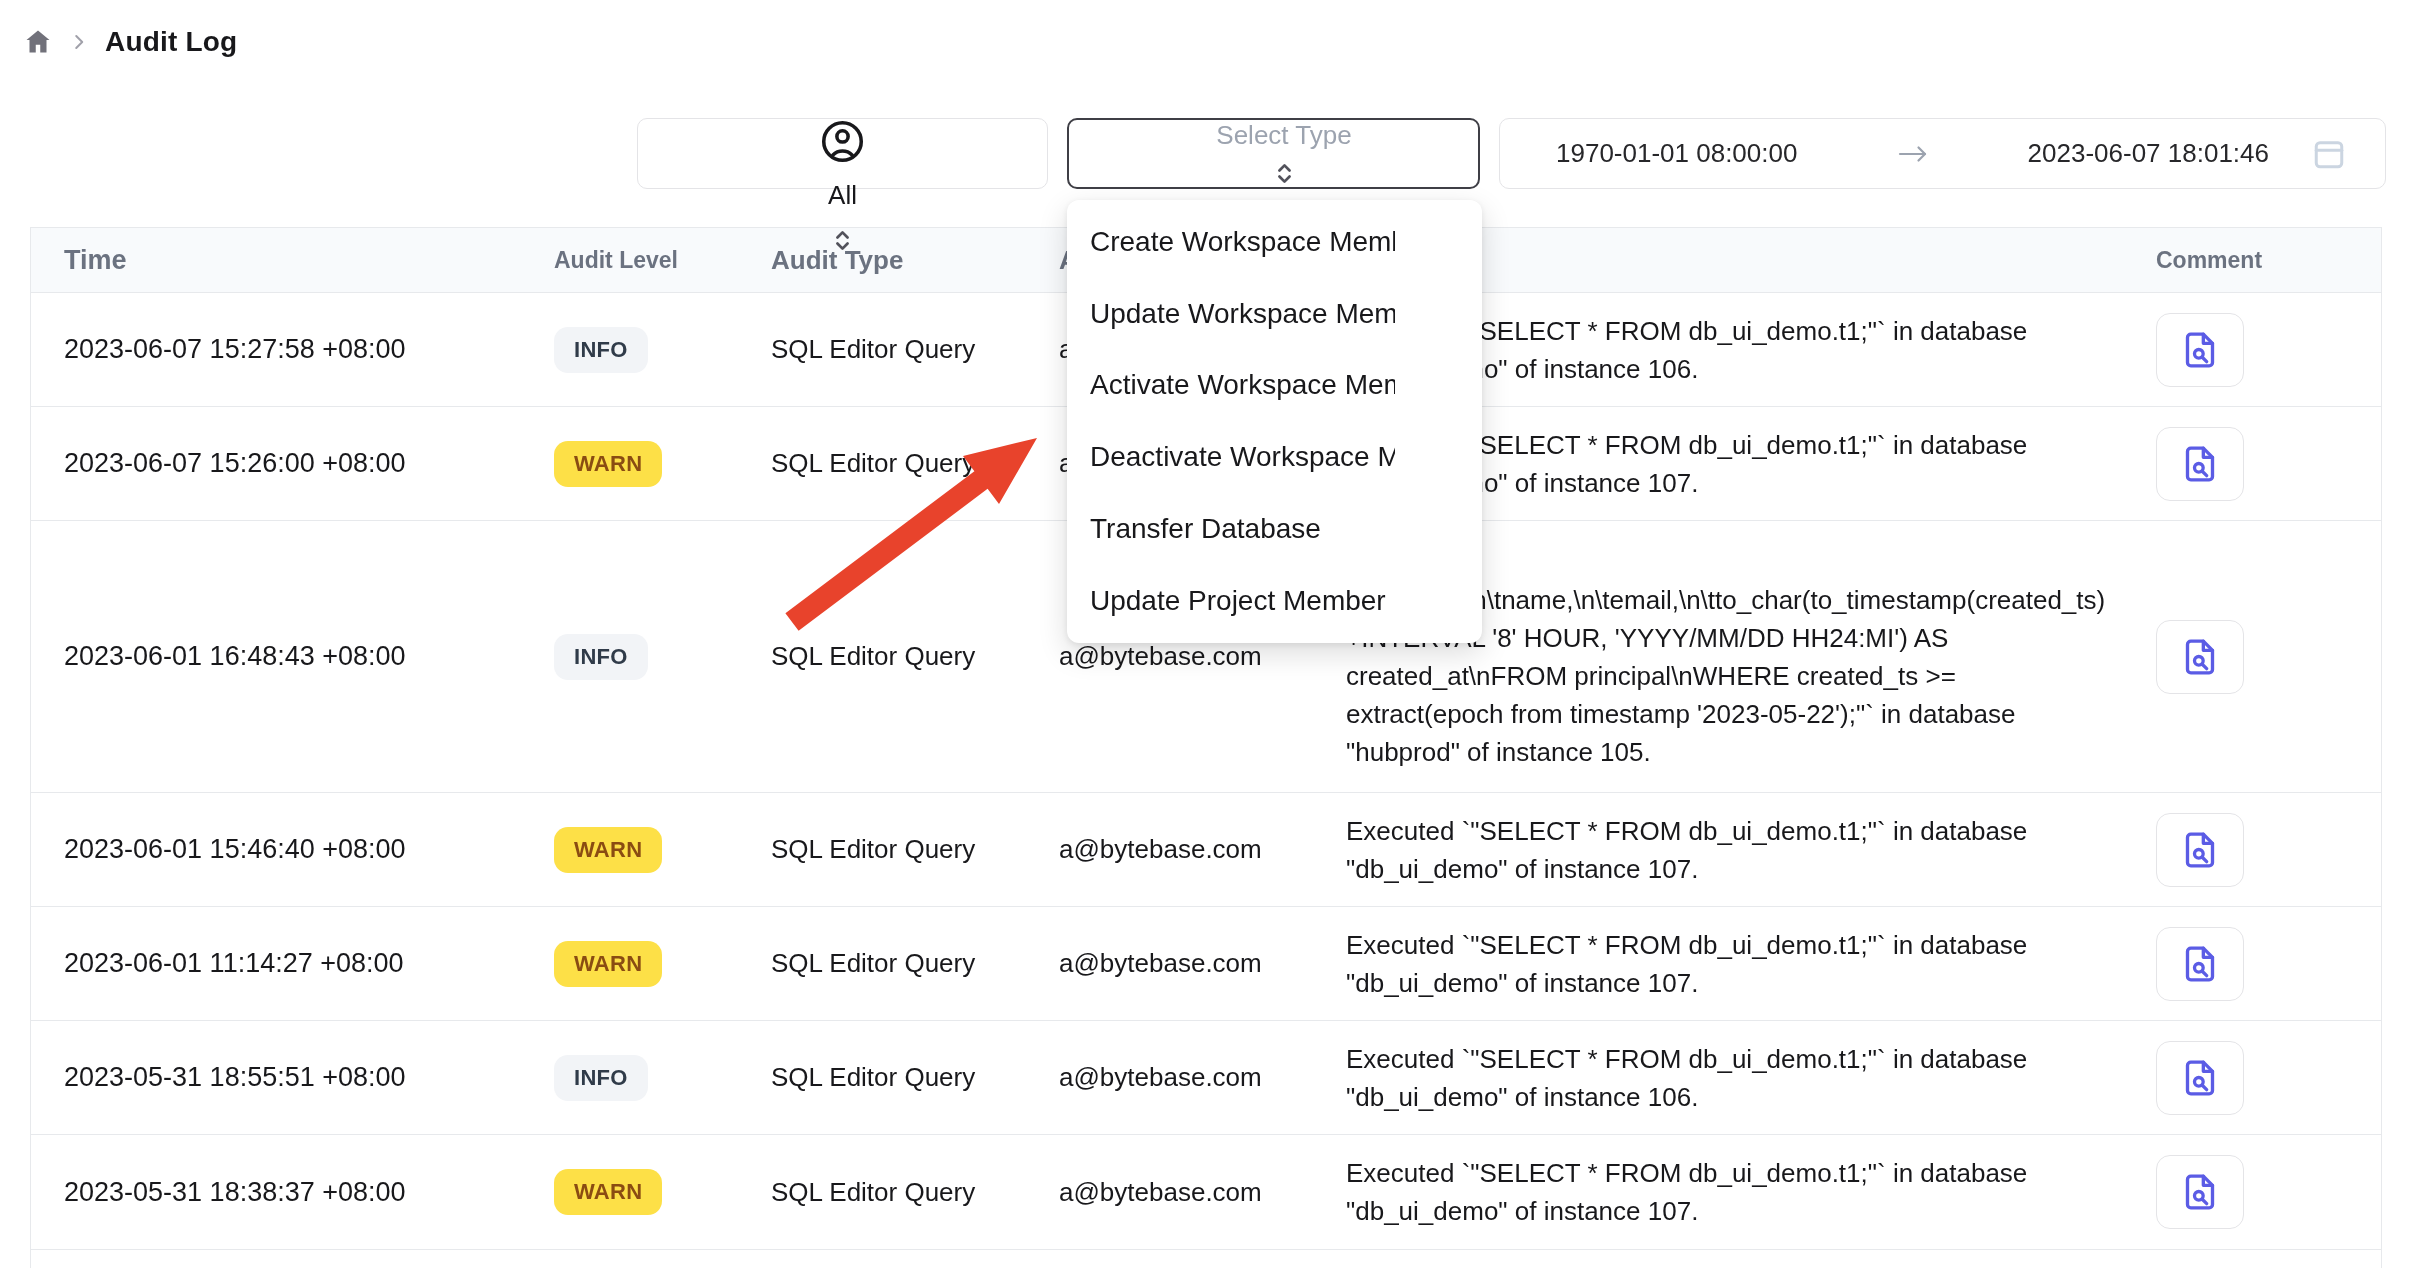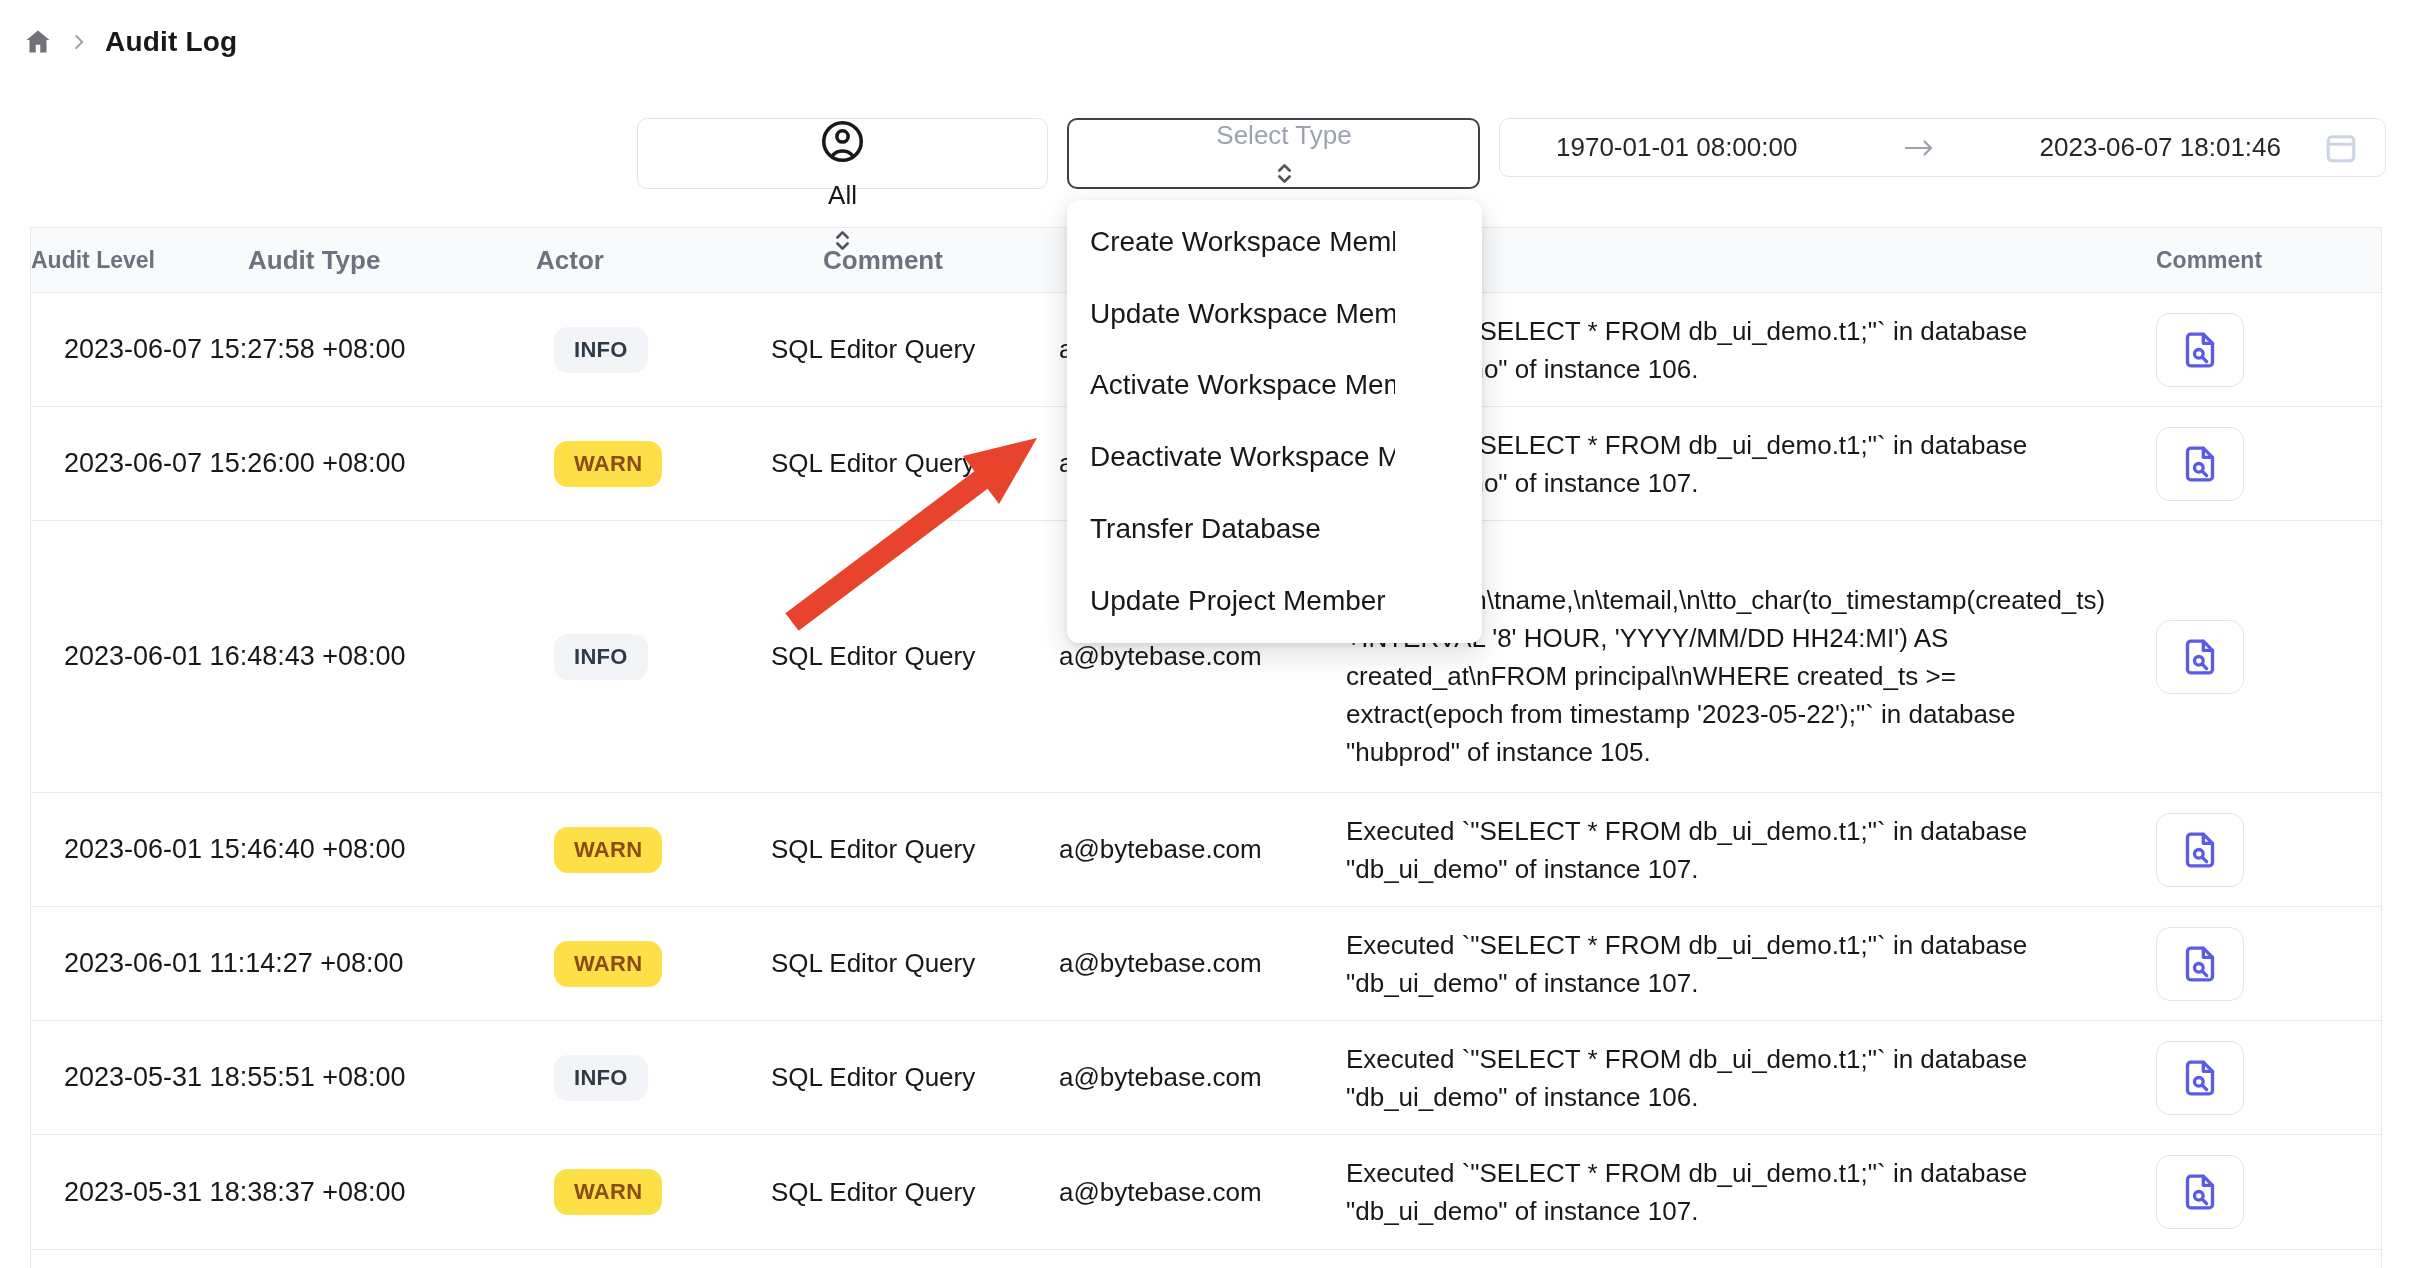--- a/index.html
+++ b/index.html
@@ -17,22 +17,22 @@
   .filters { position:absolute; left:637px; top:118px; display:flex; gap:19px; height:71px; z-index:10; }
   .select-box {
     height:71px; background:#fff; border:1.5px solid #e4e4e7; border-radius:10px;
     display:flex; align-items:center; padding:0 22px; cursor:pointer;flex-direction:column;
   }
   .actor-select { width:411px; gap:16px; }
   .actor-select .value { font-size:26px; color:#18181b; flex:1; }
   .type-select { width:413px; border:2.5px solid #3f3f46;padding-left:43px; }
   .type-select .placeholder { font-size:26px; color:#9ca3af; flex:1; }
   .date-range {
-    width:887px; height:59px; background:#fff; border:1.5px solid #e4e4e7; border-radius:10px;
-    display:flex; align-items:center; padding:0 26px 0 56px; cursor:pointer;
+    width:887px; height:71px; background:#fff; border:1.5px solid #e4e4e7; border-radius:10px;
+    display:flex; align-items:center; padding:0 38px 0 56px; cursor:pointer;
   }
   .date-range .date { font-size:26px; color:#27272a; }
   .date-range .mid { flex:1; display:flex; justify-content:center; }
 
   
   .audit-table {
     position:absolute; left:30px; top:227px; width:2352px; height:1041px;
     border:1px solid #e7e9ec; border-bottom:none; background:#fff; z-index:1;
   }
   .thead {
@@ -139,20 +139,21 @@
           <path d="M3.5 9.5h17"></path>
         </svg>
     </span>
   </div>
 
 </div>
 
 <div class="audit-table">
 
   <div class="thead">
+    <div class="cell c-time">Time</div>
     <div class="cell c-level">Audit Level</div>
     <div class="cell c-type">Audit Type</div>
     <div class="cell c-actor">Actor</div>
     <div class="cell c-comment">Comment</div>
     <div class="cell c-payload">Comment</div>
   </div>
 
   <div class="row h114">
     <div class="cell c-time">2023-06-07 15:27:58 +08:00</div>
     <div class="cell c-level">

